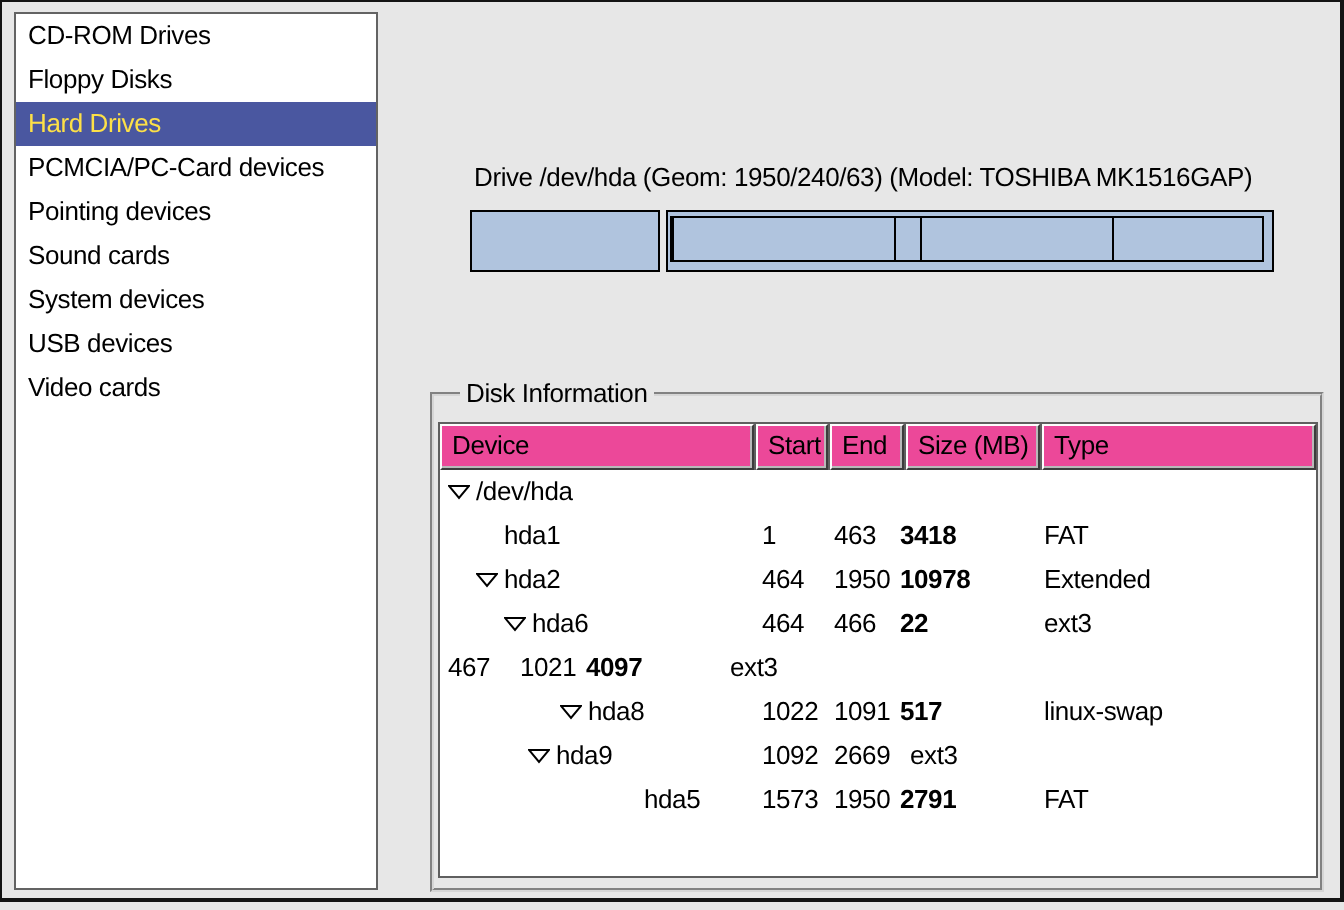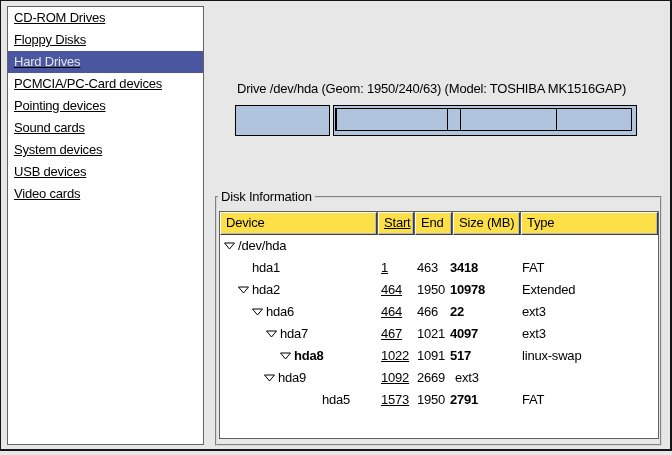--- a/index.html
+++ b/index.html
@@ -15,66 +15,66 @@
 
   
   .edge{position:absolute;background:#141414;}
   .edge-top{left:0;top:0;width:672px;height:1px;}
   .edge-left{left:0;top:0;width:1px;height:451px;}
   .edge-right{left:670px;top:0;width:2px;height:451px;}
   .edge-bottom{left:0;top:449px;width:672px;height:2px;}
 
   
   .sidebar{
-    position:absolute;left:7px;top:6px;width:197px;height:439px;
-    background:#fff;border:1px solid #636363;box-sizing:border-box;text-decoration:underline;
+    position:absolute;left:7px;top:6px;width:182px;height:439px;
+    background:#fff;border:1px solid #636363;box-sizing:border-box;
   }
   .sidebar-item{
     height:22px;line-height:22px;padding-left:6px;
     white-space:nowrap;cursor:default;
   }
-  .sidebar-item.selected{color:#e5e5e5;}
+  .sidebar-item.selected{color:#fde047;}
 
   
   .drive-title{position:absolute;left:237px;top:81px;white-space:nowrap;}
   .drive-bar{position:absolute;left:235px;top:105px;width:402px;height:31px;}
   .seg{box-sizing:border-box;border:1px solid #000;background:#b0c4de;}
   .seg-primary{position:absolute;left:0;top:0;width:95px;height:31px;}
   .seg-extended{position:absolute;left:98px;top:0;width:304px;height:31px;}
   .logicals{position:absolute;left:1px;right:1px;top:2px;bottom:4px;display:flex;}
   .seg-logical{height:100%;margin-left:-1px;}
   .seg-logical:first-child{margin-left:0;}
 
   
   .groupbox{
     position:absolute;left:215px;top:196px;width:447px;height:250px;
     border:2px groove #d6d6d6;box-sizing:border-box;
   }
   .groupbox-label{
-    position:absolute;top:-9px;left:1px;background:#e7e7e7;
+    position:absolute;top:-9px;left:13px;background:#e7e7e7;
     padding:0 3px;line-height:15px;white-space:nowrap;
   }
 
   
   .disk-table{
     position:absolute;left:2px;top:13px;width:440px;height:228px;
     background:#fff;border:1px solid #5f5f5f;box-sizing:border-box;overflow:hidden;
   }
   .thead{display:flex;height:23px;background:#5f5f5f;}
   .th{
     box-sizing:border-box;height:23px;line-height:20px;
-    background:#fde047;padding-left:5px;
+    background:#ec4899;padding-left:5px;
     border-top:1px solid #fdfdfd;border-left:1px solid #fdfdfd;
     border-right:1px solid #3c3c3c;border-bottom:1px solid #3c3c3c;
     box-shadow:inset -1px -1px 0 #b9b9b9;
     white-space:nowrap;overflow:hidden;cursor:default;
   }
   .th + .th{margin-left:1px;}
   .col-device{width:157px;}
-  .col-start{width:36px;text-decoration:underline;}
+  .col-start{width:36px;}
   .col-end{width:37px;}
   .col-size{width:67px;}
   .col-type{flex:1;}
   .trow{display:flex;height:22px;line-height:22px;}
   .td{box-sizing:border-box;white-space:nowrap;overflow:hidden;}
   .td.col-device{display:flex;align-items:center;}
   .td.col-start,.td.col-end{padding-left:4px;}
   .td.col-size{text-align:left;padding-right:3px;font-weight:bold;}
   .td.col-type{padding-left:5px;}
   .expander{width:14px;display:inline-flex;align-items:center;flex:0 0 14px;}
@@ -175,35 +175,27 @@
                 </svg>
               </span>
               <span class="dev-label">hda6</span>
             </div>
             <div class="td col-start">464</div>
             <div class="td col-end">466</div>
             <div class="td col-size">22</div>
             <div class="td col-type">ext3</div>
           </div>
           <div class="trow">
-            <div class="td col-device" style="padding-left: 46px;">
-              <span class="expander">
-                <svg width="11" height="8" viewBox="0 0 11 8">
-                  <polygon points="0.5,1 10.5,1 5.5,7" fill="#ffffff" stroke="#000000" stroke-width="1"></polygon>
-                </svg>
-              </span>
-              <span class="dev-label">hda7</span>
-            </div>
             <div class="td col-start">467</div>
             <div class="td col-end">1021</div>
             <div class="td col-size">4097</div>
             <div class="td col-type">ext3</div>
           </div>
           <div class="trow">
-            <div class="td col-device" style="padding-left: 60px; font-weight: bold;">
+            <div class="td col-device" style="padding-left: 60px;">
               <span class="expander">
                 <svg width="11" height="8" viewBox="0 0 11 8">
                   <polygon points="0.5,1 10.5,1 5.5,7" fill="#ffffff" stroke="#000000" stroke-width="1"></polygon>
                 </svg>
               </span>
               <span class="dev-label">hda8</span>
             </div>
             <div class="td col-start">1022</div>
             <div class="td col-end">1091</div>
             <div class="td col-size">517</div>

